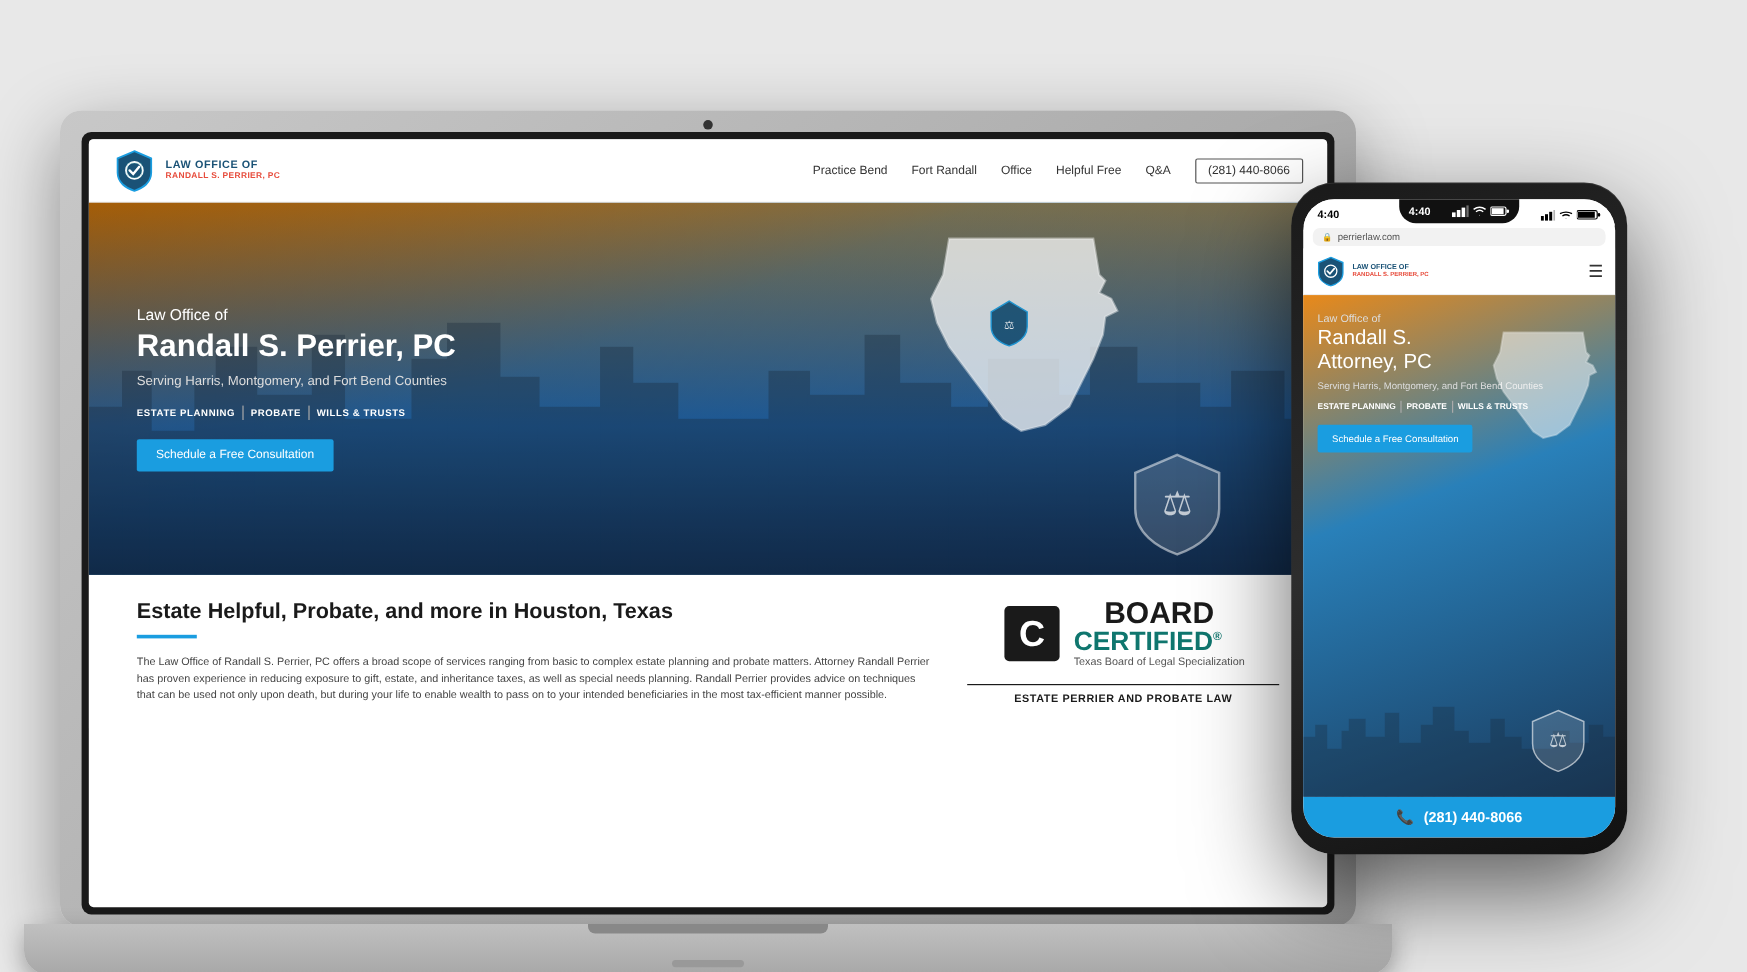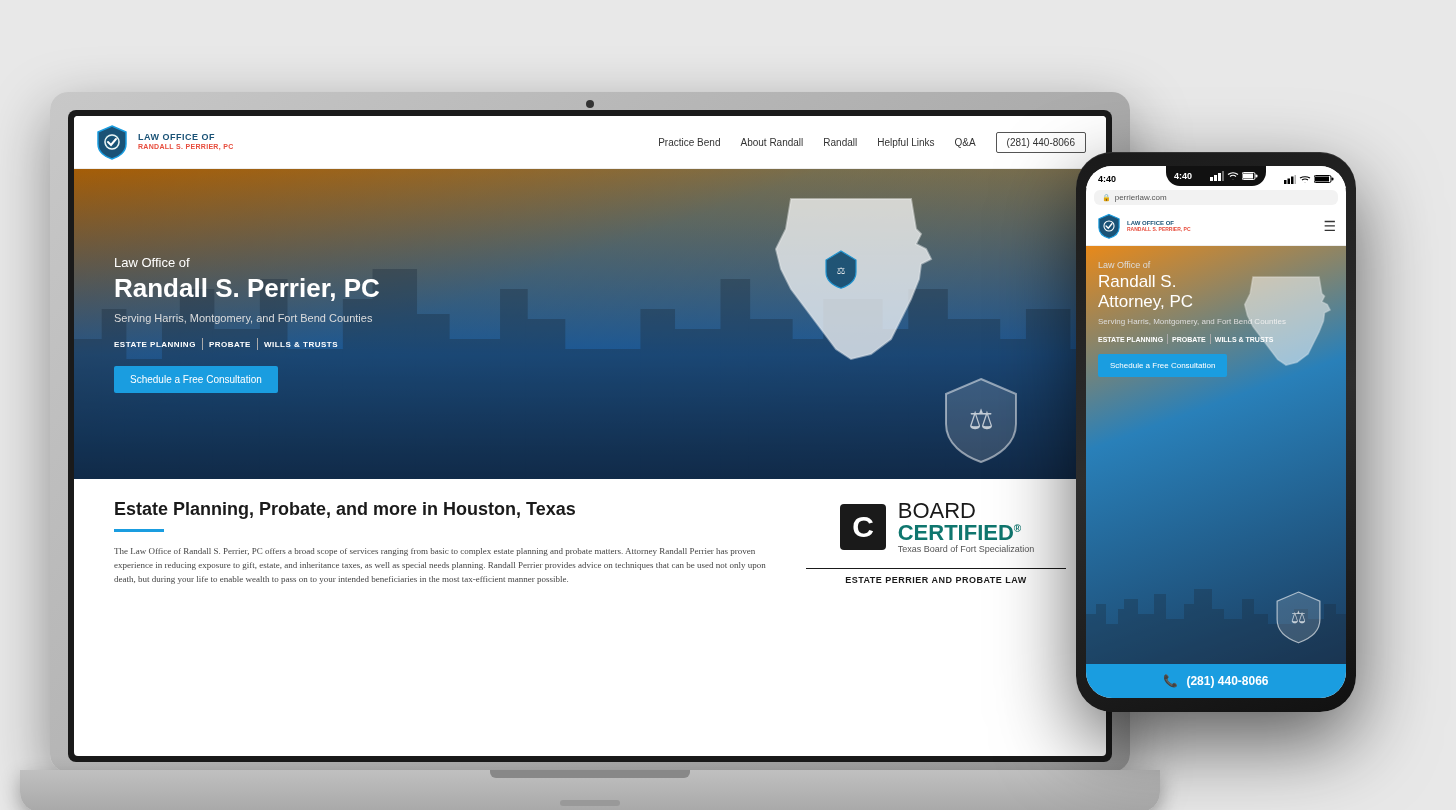--- a/index.html
+++ b/index.html
@@ -247,21 +247,20 @@
     .content-divider {
       width: 50px;
       height: 3px;
       background: #1a9de0;
       margin-bottom: 12px;
     }
     .content-body {
       font-size: 9px;
       color: #444;
       line-height: 1.6;
-      font-family: Liberation Serif, serif;
     }
     .content-right {
       width: 260px;
       display: flex;
       flex-direction: column;
       align-items: center;
       justify-content: center;
     }
     .board-certified-logo {
       display: flex;
@@ -271,24 +270,25 @@
     }
     .bc-icon {
       width: 50px;
       height: 50px;
     }
     .bc-text {
       display: flex;
       flex-direction: column;
     }
     .bc-main {
-      font-size: 22px;
-      font-weight: 400;
+      font-size: 25px;
+      font-weight: 700;
       color: #1a1a1a;
       line-height: 1;
+      text-align: center;
     }
     .bc-certified {
       font-size: 22px;
       font-weight: 900;
       color: #0f766e;
       line-height: 1;
     }
     .bc-reg {
       font-size: 10px;
       vertical-align: super;
@@ -530,23 +530,23 @@
                 <path d="M14 18 L17 21 L22 15" stroke="#fff" stroke-width="2" fill="none" stroke-linecap="round"></path>
                 <path d="M12 12 L24 12 L24 22 Q18 26 12 22 Z" fill="none" stroke="#4aa" stroke-width="0.5" opacity="0.5"></path>
               </svg>
               <div class="site-logo-text-block">
                 <span class="site-logo-top">LAW OFFICE OF</span>
                 <span class="site-logo-bottom">RANDALL S. PERRIER, PC</span>
               </div>
             </div>
             <div class="site-nav-links">
               <a class="site-nav-link">Practice Bend</a>
-              <a class="site-nav-link">About Randall</a>
-              <a class="site-nav-link">Randall</a>
-              <a class="site-nav-link">Helpful Links</a>
+              <a class="site-nav-link">Fort Randall</a>
+              <a class="site-nav-link">Office</a>
+              <a class="site-nav-link">Helpful Free</a>
               <a class="site-nav-link">Q&amp;A</a>
               <span class="site-nav-phone">(281) 440-8066</span>
             </div>
           </nav>
 
           <div class="site-hero">
             <div class="hero-bg-city"></div>
 
             <svg style="position:absolute;bottom:0;left:0;width:100%;height:220px;opacity:0.35;" viewBox="0 0 1044 220" preserveAspectRatio="none">
               <rect x="0" y="80" width="30" height="140" fill="#1a2a3a"></rect>
@@ -602,38 +602,38 @@
             </svg>
 
             <svg style="position:absolute;right:80px;bottom:15px;width:90px;height:90px;" viewBox="0 0 90 90">
               <path d="M45 5 L80 20 L80 50 C80 70 62 82 45 88 C28 82 10 70 10 50 L10 20 Z" fill="rgba(255,255,255,0.15)" stroke="rgba(255,255,255,0.5)" stroke-width="2"></path>
               <text x="45" y="55" text-anchor="middle" font-size="28" fill="rgba(255,255,255,0.7)">⚖</text>
             </svg>
           </div>
 
           <div class="site-content">
             <div class="content-left">
-              <div class="content-title">Estate Planning, Probate, and more in Houston, Texas</div>
+              <div class="content-title">Estate Helpful, Probate, and more in Houston, Texas</div>
               <div class="content-divider"></div>
               <div class="content-body">The Law Office of Randall S. Perrier, PC offers a broad scope of services ranging from basic to complex estate planning and probate matters. Attorney Randall Perrier has proven experience in reducing exposure to gift, estate, and inheritance taxes, as well as special needs planning. Randall Perrier provides advice on techniques that can be used not only upon death, but during your life to enable wealth to pass on to your intended beneficiaries in the most tax-efficient manner possible.</div>
             </div>
             <div class="content-right">
 
               <div class="board-certified-logo">
 
                 <svg class="bc-icon" viewBox="0 0 50 50">
                   <rect x="2" y="2" width="46" height="46" rx="4" fill="#1a1a1a"></rect>
                   <text x="25" y="35" text-anchor="middle" font-size="30" font-weight="900" fill="#fff">C</text>
                 </svg>
                 <div class="bc-text">
                   <span class="bc-main">BOARD</span>
                   <span class="bc-certified">
                     <span>CERTIFIED</span><span class="bc-reg">®</span>
                   </span>
-                  <span class="bc-sub">Texas Board of Fort Specialization</span>
+                  <span class="bc-sub">Texas Board of Legal Specialization</span>
                 </div>
               </div>
               <div class="bc-divider"></div>
               <div class="bc-bottom">ESTATE PERRIER AND PROBATE LAW</div>
             </div>
           </div>
 
         </div>
       </div>
     </div>

